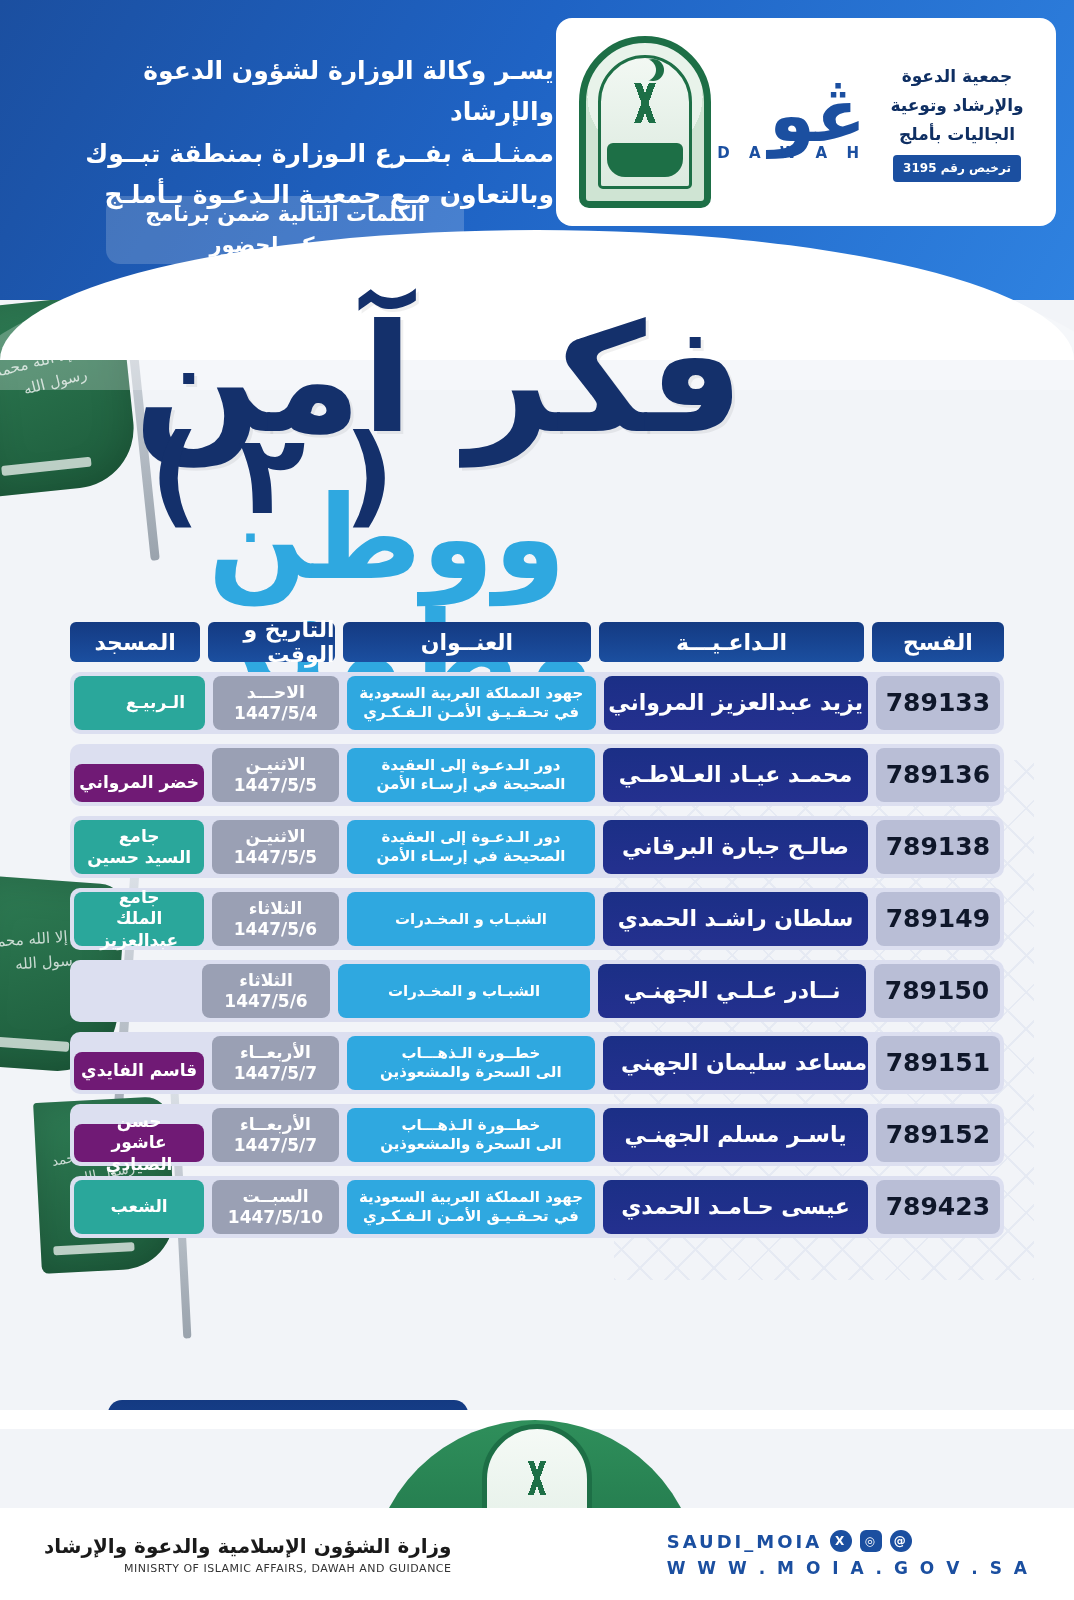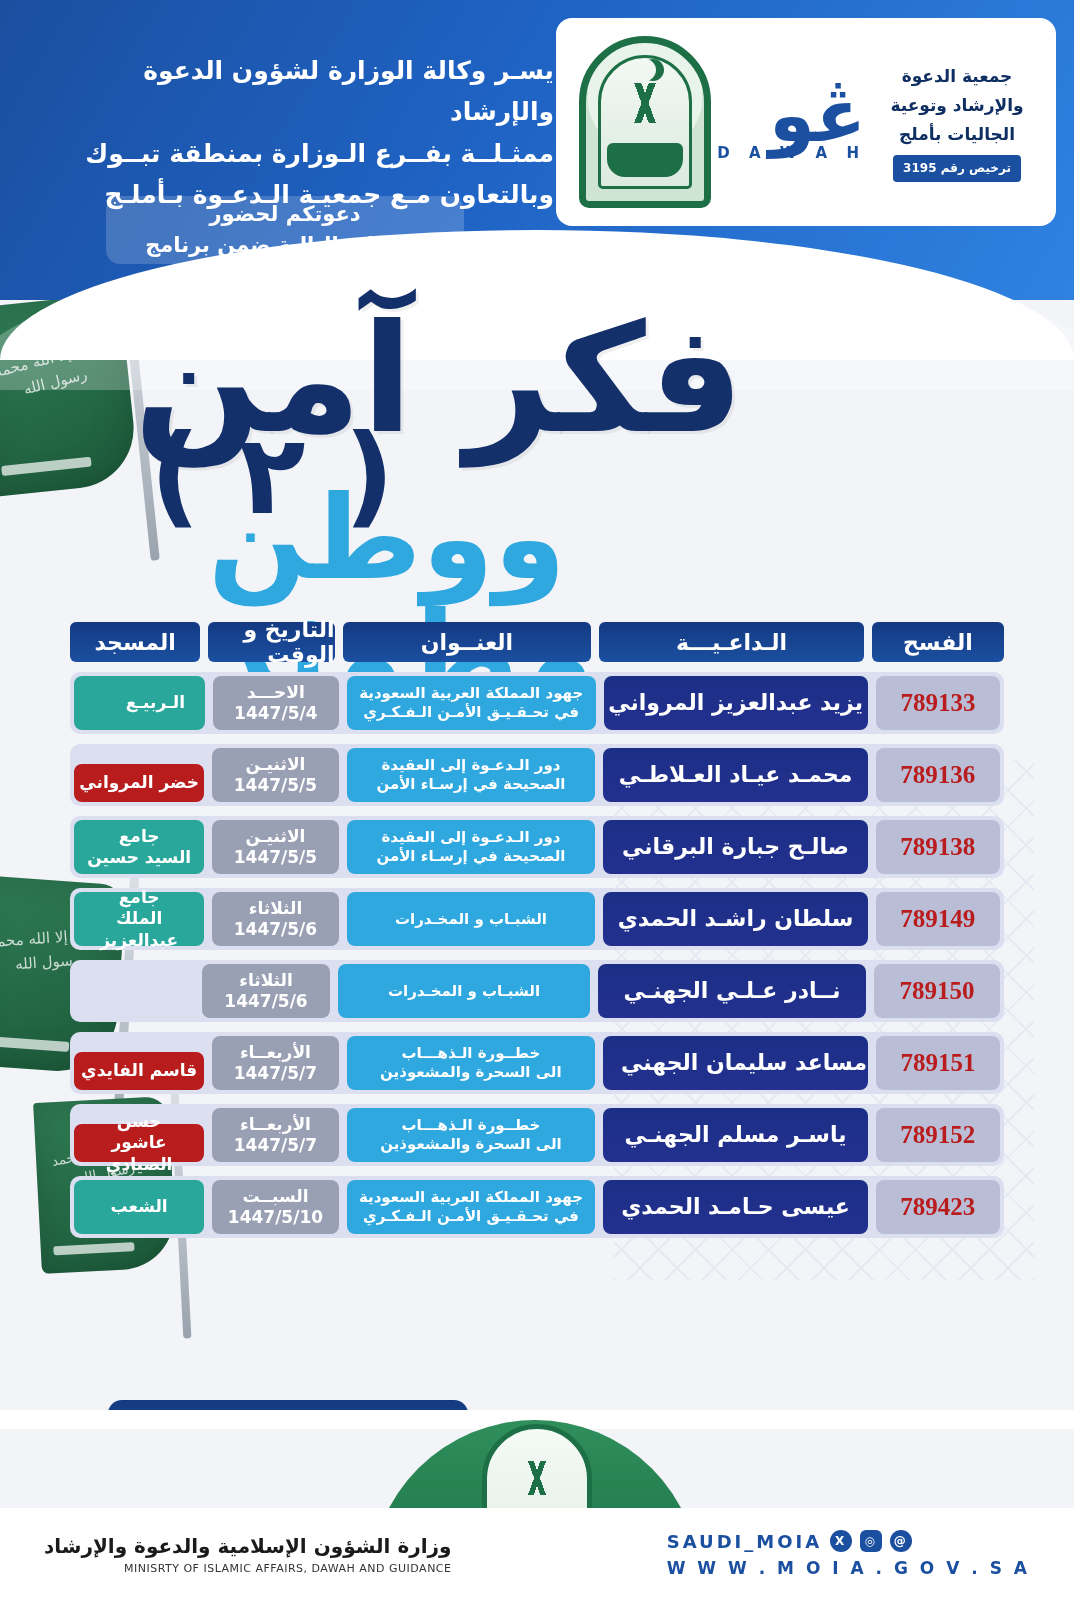--- a/index.html
+++ b/index.html
@@ -179,35 +179,35 @@
     display:flex; gap:8px; align-items:stretch;
     height:62px; margin-bottom:10px;
     background:#dcdff0; border-radius:10px; padding:4px;
   }
   .trow > div{
     display:flex; align-items:center; justify-content:center;
     text-align:center; border-radius:8px;
     font-weight:bold; line-height:1.25;
   }
   .cell-fasah{
-    width:126px; background:#b9bed6; color:#b91c1c; font-size:25px;font-family:Liberation Serif, serif;
+    width:126px; background:#b9bed6; color:#0f172a; font-size:25px;
   }
   .cell-daiya{
     width:268px; background:linear-gradient(#1b2f86,#24308f); color:#fff; font-size:22px;
   }
   .cell-title{
     width:252px; background:#2fa8e0; color:#ffffff; font-size:15px; padding:0 6px;
   }
   .cell-date{
     width:128px; background:#9aa0b4; color:#ffffff; font-size:17px;
   }
   .cell-mosque{
     width:132px; background:#2aa79b; color:#ffffff; font-size:17px; padding:0 4px;
   }
-  .cell-mosque.alt{ background:#b91c1c;margin-top:16px; }
+  .cell-mosque.alt{ background:#701a75;margin-top:16px; }
 
   
   .note-pill{
     position:absolute; top:1400px; left:108px; width:360px; height:86px;
     background:linear-gradient(#143a82,#1b4fa0);
     border-radius:14px;
     color:#ffffff; direction:rtl; text-align:center;
     display:flex; flex-direction:column; justify-content:center;
     font-size:24px; font-weight:bold; line-height:1.45;
   }
@@ -311,22 +311,22 @@
       <div class="swords"></div>
       <div class="book"></div>
     </div>
   </div>
 
   <div class="header-text" style="white-space:pre-line;">يسـر وكالة الوزارة لشؤون الدعوة والإرشاد
 ممثـلــة بفــرع الـوزارة بمنطقة تبــوك
 وبالتعاون مـع جمعيـة الـدعـوة بـأملـج</div>
 
   <div class="invite-pill">
+    <div>الكلمات التالية ضمن برنامج</div>
     <div>دعوتكم لحضور</div>
-    <div>الكلمات التالية ضمن برنامج</div>
   </div>
 
   <div class="title-wrap">
     <div class="title-main">فكر آمن</div>
     <div class="title-sub">ووطن مطمئن</div>
     <div class="title-num">( ٢ )</div>
   </div>
 
   <div class="table">
     <div class="thead">

